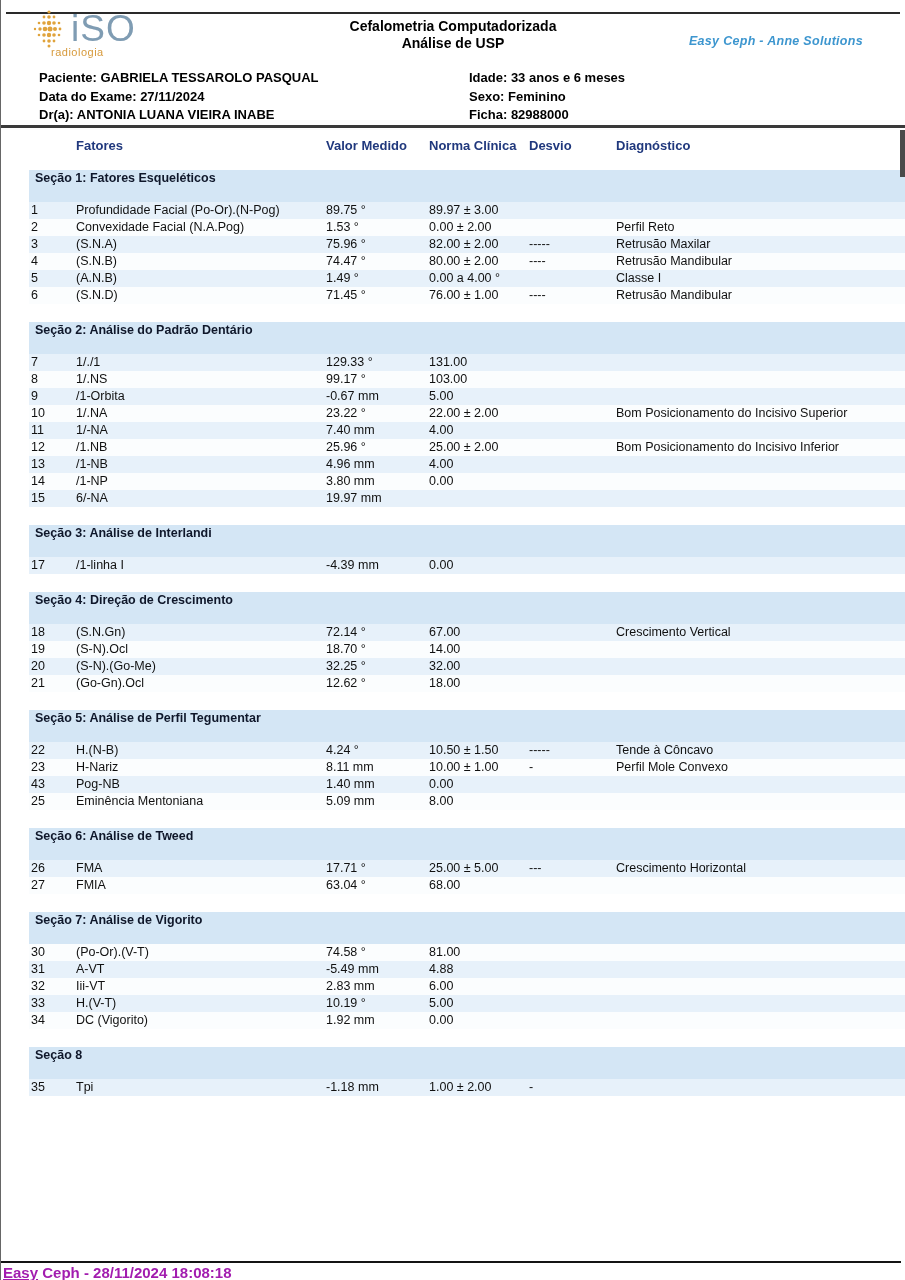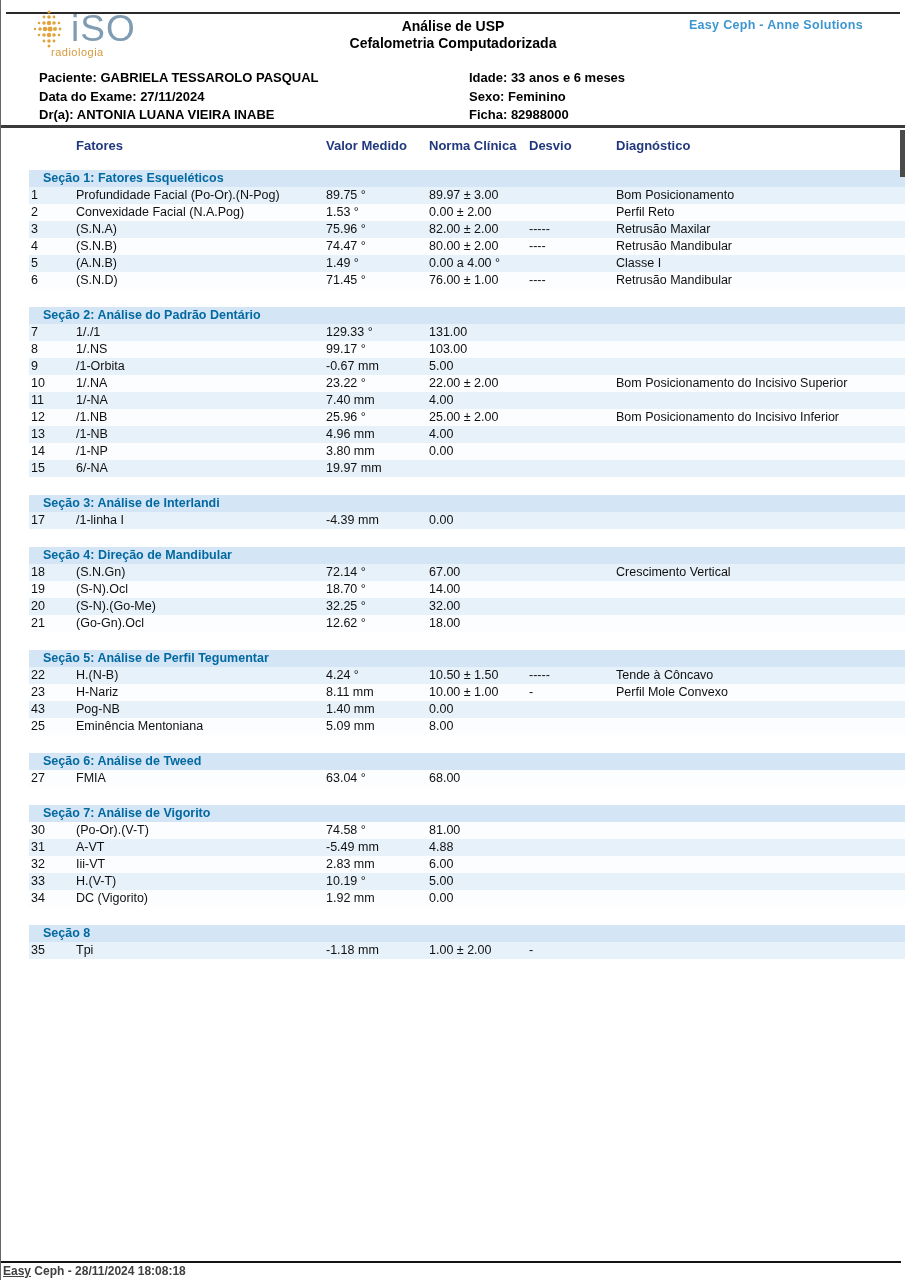--- a/index.html
+++ b/index.html
@@ -11,40 +11,40 @@
   
   .top-rule{position:absolute;top:12px;left:5px;right:5px;height:2px;background:#2a2a2a;}
   .mid-rule{position:absolute;top:125px;left:0;right:0;height:3px;background:#3a3a3a;}
   .bottom-rule{position:absolute;top:1261px;left:0;right:4px;height:2px;background:#141414;}
   
   .logo{position:absolute;left:30px;top:8px;}
   .logo-row{display:flex;align-items:flex-start;}
   .iso-text{font-size:37px;line-height:42px;font-weight:400;color:var(--logo-blue);letter-spacing:1px;margin-left:4px;}
   .logo-sub{font-size:11px;color:var(--logo-gold);margin:-8px 0 0 20px;letter-spacing:0.5px;}
   .title-block{position:absolute;left:0;right:0;top:18px;text-align:center;font-weight:bold;font-size:14px;line-height:17px;color:#000;}
-  .brand{position:absolute;right:42px;top:18px;font-size:12.5px;font-weight:bold;color:var(--brand-blue);letter-spacing:0.3px;}
+  .brand{position:absolute;right:42px;top:34px;font-size:12.5px;font-weight:bold;font-style:italic;color:var(--brand-blue);letter-spacing:0.3px;}
   
   .patient{position:absolute;top:69px;font-weight:bold;font-size:13px;line-height:18.5px;color:#000;}
   .patient.left{left:38px;}
   .patient.right{left:468px;}
   
   .col-headers{position:absolute;top:138px;left:28px;right:0;display:grid;
     grid-template-columns:47px 250px 103px 100px 87px 1fr;
     font-weight:bold;font-size:13px;color:var(--accent);}
   
   .table{position:absolute;top:170px;left:28px;right:0;font-size:12.5px;}
-  .srow{height:17px;line-height:17px;background:var(--section-bg);font-weight:bold;padding-left:14px;margin-top:18px;font-size:12.5px;color:#0369a1;}
+  .srow{height:32px;line-height:17px;background:var(--section-bg);font-weight:bold;padding-left:6px;margin-top:18px;font-size:12.5px;color:#0f172a;}
   .srow:first-child{margin-top:0;}
   .trow{display:grid;grid-template-columns:47px 250px 103px 100px 87px 1fr;height:17px;line-height:17px;}
   .trow.tinted{background:var(--row-tint);}
   .trow.plain{background:var(--row-plain);}
   .c{overflow:hidden;white-space:nowrap;}
   .c.num{padding-left:2px;}
   
-  .footer{position:absolute;left:2px;top:1264px;font-size:12px;font-weight:bold;color:#404040;}
+  .footer{position:absolute;left:2px;top:1264px;font-size:15px;font-weight:bold;color:#a21caf;}
   .footer .u{text-decoration:underline;}
   
   .scroll-thumb{position:absolute;right:0;top:130px;width:5px;height:47px;background:#4a4a4a;}
 </style>
 </head>
 <body>
 
 <div class="page">
 
   <div class="top-rule"></div>
@@ -78,22 +78,22 @@
             <circle cx="23" cy="33" r="1.4"></circle>
           <circle cx="18" cy="38" r="1.5"></circle>
         </g>
       </svg>
       <span class="iso-text">iSO</span>
     </div>
     <div class="logo-sub">radiologia</div>
   </div>
 
   <div class="title-block">
+    <div>Cefalometria Computadorizada</div>
     <div>Análise de USP</div>
-    <div>Cefalometria Computadorizada</div>
   </div>
 
   <div class="brand">Easy Ceph - Anne Solutions</div>
 
   <div class="patient left">
     <div>Paciente: GABRIELA TESSAROLO PASQUAL</div>
     <div>Data do Exame: 27/11/2024</div>
     <div>Dr(a): ANTONIA LUANA VIEIRA INABE</div>
   </div>
   <div class="patient right">
@@ -114,21 +114,20 @@
   </div>
 
   <div class="table" id="factors-table">
       <div class="srow">Seção 1: Fatores Esqueléticos</div>
       <div class="trow tinted">
         <span class="c num">1</span>
         <span class="c fator">Profundidade Facial (Po-Or).(N-Pog)</span>
         <span class="c valor">89.75 °</span>
         <span class="c norma">89.97 ± 3.00</span>
         <span class="c desvio"></span>
-        <span class="c diag">Bom Posicionamento</span>
       </div>
       <div class="trow plain">
         <span class="c num">2</span>
         <span class="c fator">Convexidade Facial (N.A.Pog)</span>
         <span class="c valor">1.53 °</span>
         <span class="c norma">0.00 ± 2.00</span>
         <span class="c desvio"></span>
         <span class="c diag">Perfil Reto</span>
       </div>
       <div class="trow tinted">
@@ -238,21 +237,21 @@
       </div>
       <div class="srow">Seção 3: Análise de Interlandi</div>
       <div class="trow tinted">
         <span class="c num">17</span>
         <span class="c fator">/1-linha I</span>
         <span class="c valor">-4.39 mm</span>
         <span class="c norma">0.00</span>
         <span class="c desvio"></span>
         <span class="c diag"></span>
       </div>
-      <div class="srow">Seção 4: Direção de Mandibular</div>
+      <div class="srow">Seção 4: Direção de Crescimento</div>
       <div class="trow tinted">
         <span class="c num">18</span>
         <span class="c fator">(S.N.Gn)</span>
         <span class="c valor">72.14 °</span>
         <span class="c norma">67.00</span>
         <span class="c desvio"></span>
         <span class="c diag">Crescimento Vertical</span>
       </div>
       <div class="trow plain">
         <span class="c num">19</span>
@@ -305,20 +304,28 @@
       </div>
       <div class="trow plain">
         <span class="c num">25</span>
         <span class="c fator">Eminência Mentoniana</span>
         <span class="c valor">5.09 mm</span>
         <span class="c norma">8.00</span>
         <span class="c desvio"></span>
         <span class="c diag"></span>
       </div>
       <div class="srow">Seção 6: Análise de Tweed</div>
+      <div class="trow tinted">
+        <span class="c num">26</span>
+        <span class="c fator">FMA</span>
+        <span class="c valor">17.71 °</span>
+        <span class="c norma">25.00 ± 5.00</span>
+        <span class="c desvio">---</span>
+        <span class="c diag">Crescimento Horizontal</span>
+      </div>
       <div class="trow plain">
         <span class="c num">27</span>
         <span class="c fator">FMIA</span>
         <span class="c valor">63.04 °</span>
         <span class="c norma">68.00</span>
         <span class="c desvio"></span>
         <span class="c diag"></span>
       </div>
       <div class="srow">Seção 7: Análise de Vigorito</div>
       <div class="trow plain">

